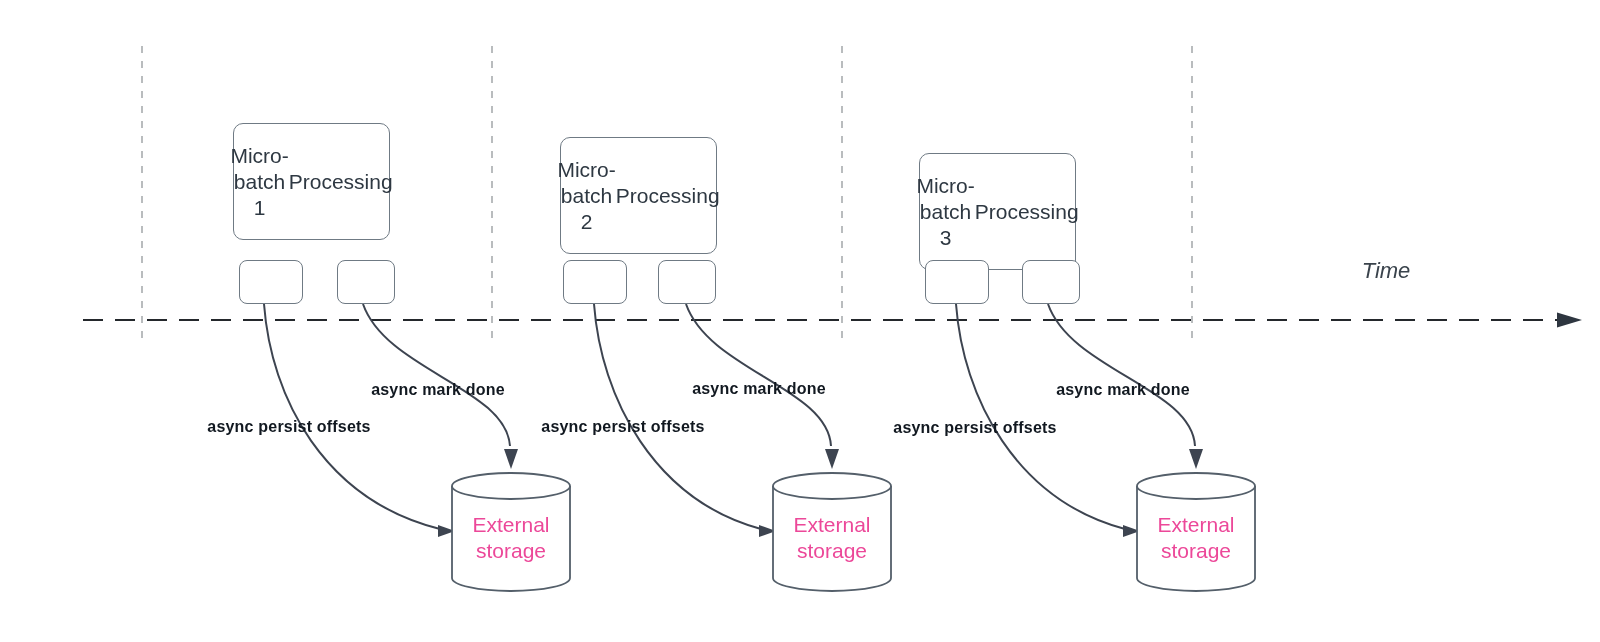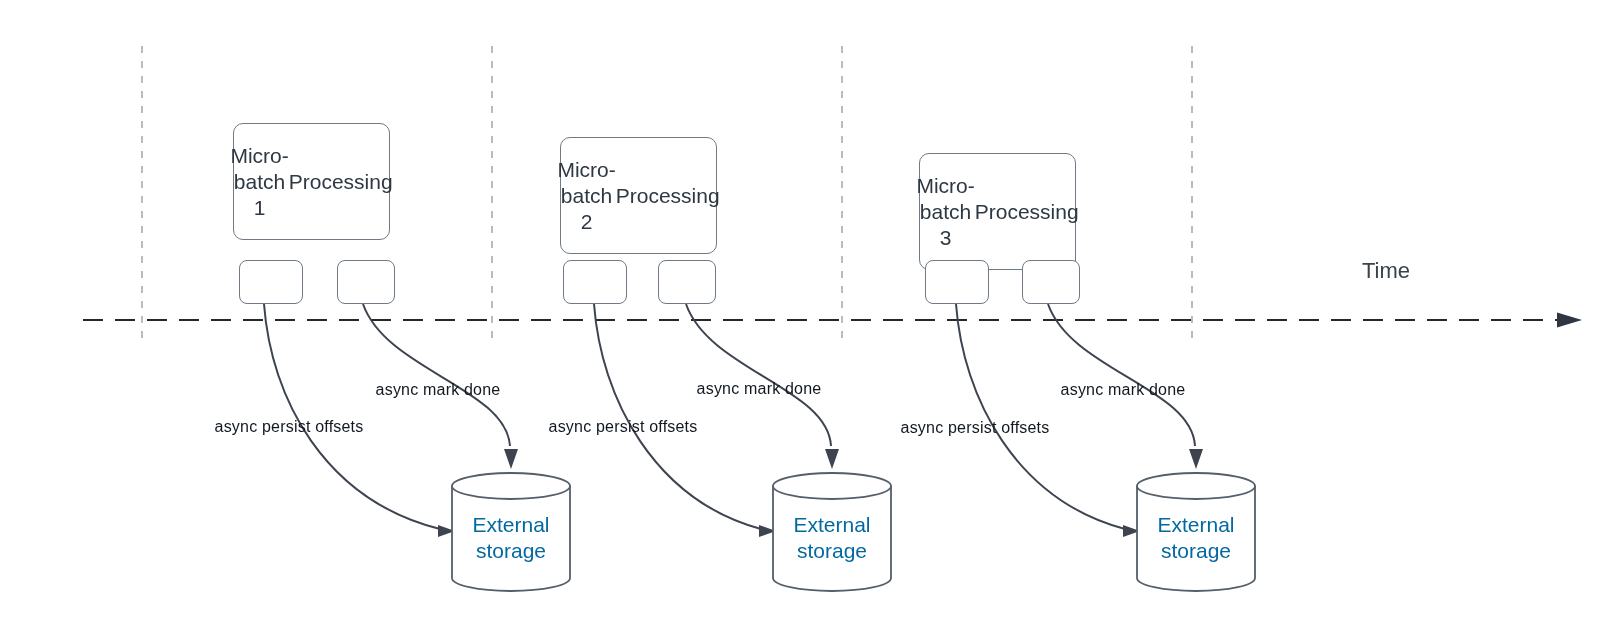--- a/index.html
+++ b/index.html
@@ -40,40 +40,41 @@
     height: 44px;
     border: 1.5px solid #6f7a84;
     border-radius: 8px;
     background: #ffffff;
   }
   .arrow-label {
     position: absolute;
     transform: translate(-50%, -50%);
     white-space: nowrap;
     font-size: 16px;
-    font-weight: normal;
+    font-weight: bold;
     color: #111820;
     letter-spacing: 0.2px;
   }
   .storage-label {
     position: absolute;
     transform: translate(-50%, -50%);
     text-align: center;
-    color: #0369a1;
+    color: #ec4899;
     font-size: 21px;
     line-height: 26px;
     white-space: nowrap;
   }
   .time-label {
     position: absolute;
     transform: translate(-50%, -50%);
     left: 1386px;
     top: 271px;
     color: #3a434c;
     font-size: 22px;
+    font-style: italic;
   }
   .b1 .node-box { left: 233px; }
   .b2 .node-box { left: 560px; margin-top: 14px; }
   .b3 .node-box { left: 919px; top: 125px; margin-top: 28px; }
   .b1 .mini-rect.r1 { left: 239px; width: 64px; }
   .b1 .mini-rect.r2 { left: 337px; width: 58px; }
   .b2 .mini-rect.r1 { left: 563px; width: 64px; }
   .b2 .mini-rect.r2 { left: 658px; width: 58px; }
   .b3 .mini-rect.r1 { left: 925px; width: 64px; }
   .b3 .mini-rect.r2 { left: 1022px; width: 58px; }

